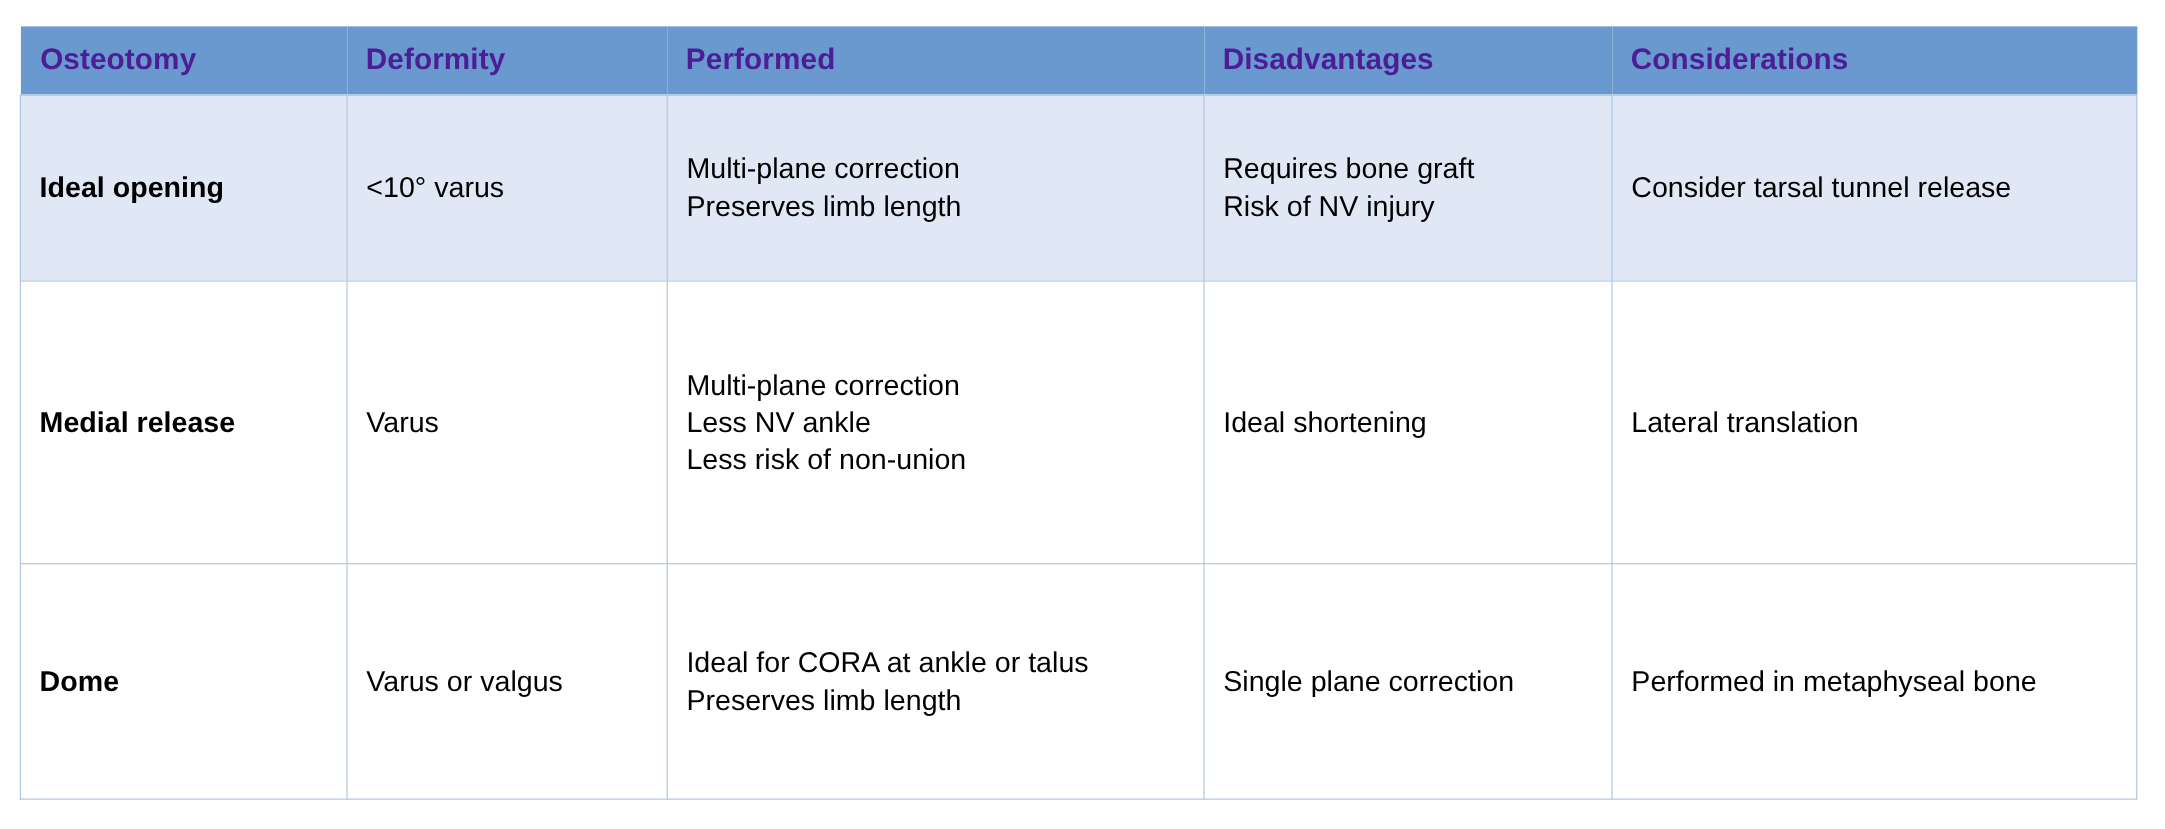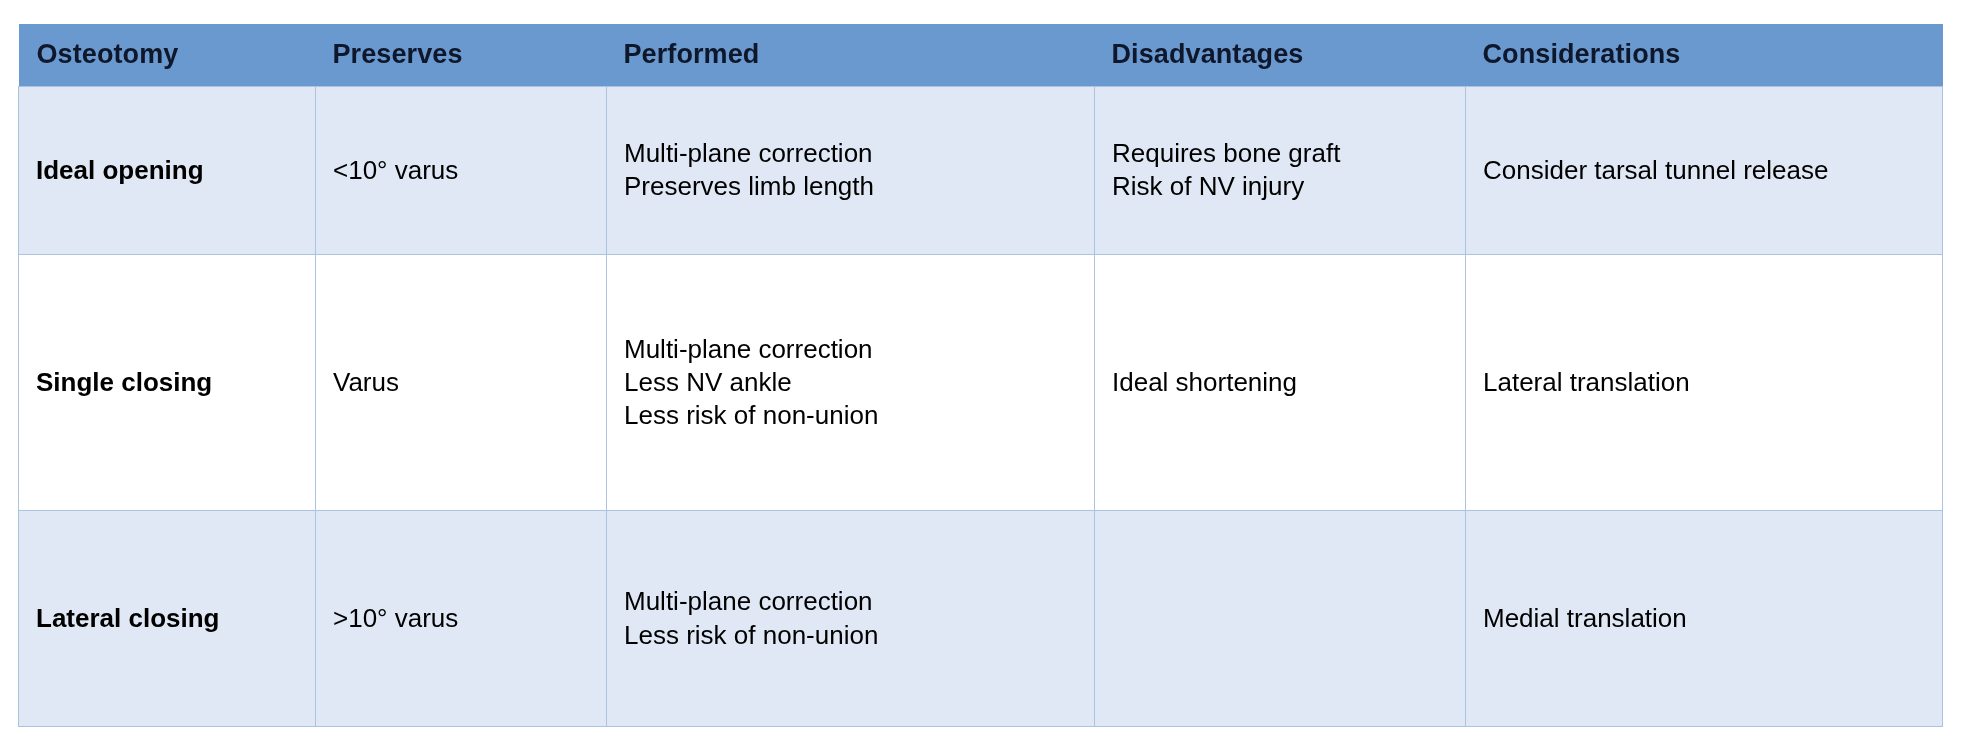--- a/index.html
+++ b/index.html
@@ -36,21 +36,21 @@
     background: #ffffff;
   }
   table.osteotomy-table col.c0 { width: 297px; }
   table.osteotomy-table col.c1 { width: 291px; }
   table.osteotomy-table col.c2 { width: 488px; }
   table.osteotomy-table col.c3 { width: 371px; }
   table.osteotomy-table col.c4 { width: 477px; }
 
   thead th {
     background: #6A99D0;
-    color: #0f172a;
+    color: #4c1d95;
     font-size: 27px;
     font-weight: bold;
     text-align: left;
     vertical-align: middle;
     padding: 0 0 0 17px;
     height: 62px;
     border: none;
     letter-spacing: 0.1px;
   }
   thead th.first-head { padding-left: 18px; }
@@ -90,21 +90,21 @@
       <colgroup>
         <col class="c0">
           <col class="c1">
           <col class="c2">
           <col class="c3">
           <col class="c4">
       </colgroup>
       <thead>
         <tr>
           <th class="first-head">Osteotomy</th>
-          <th>Preserves</th>
+          <th>Deformity</th>
           <th>Performed</th>
           <th>Disadvantages</th>
           <th>Considerations</th>
         </tr>
       </thead>
       <tbody id="table-body">
           <tr class="band r0">
             <td class="col-name">Ideal opening</td>
             <td>&lt;10° varus</td>
             <td>
@@ -113,42 +113,44 @@
             </td>
             <td>
               <span class="cell-line">Requires bone graft</span>
               <span class="cell-line">Risk of NV injury</span>
             </td>
             <td>
               <span class="cell-line">Consider tarsal tunnel release</span>
             </td>
           </tr>
           <tr class="plain r1">
-            <td class="col-name">Single closing</td>
+            <td class="col-name">Medial release</td>
             <td>Varus</td>
             <td>
               <span class="cell-line">Multi-plane correction</span>
               <span class="cell-line">Less NV ankle</span>
               <span class="cell-line">Less risk of non-union</span>
             </td>
             <td>
               <span class="cell-line">Ideal shortening</span>
             </td>
             <td>
               <span class="cell-line">Lateral translation</span>
             </td>
           </tr>
-          <tr class="band r2">
-            <td class="col-name">Lateral closing</td>
-            <td>&gt;10° varus</td>
+          <tr class="plain r3">
+            <td class="col-name">Dome</td>
+            <td>Varus or valgus</td>
             <td>
-              <span class="cell-line">Multi-plane correction</span>
-              <span class="cell-line">Less risk of non-union</span>
+              <span class="cell-line">Ideal for CORA at ankle or talus</span>
+              <span class="cell-line">Preserves limb length</span>
             </td>
-            <td class="empty-cell"></td>
             <td>
-              <span class="cell-line">Medial translation</span>
+              <span class="cell-line">Single plane correction</span>
+            </td>
+            <td>
+              <span class="cell-line">Performed in metaphyseal bone</span>
             </td>
           </tr>
         </tbody>
     </table>
   </div>
 </div>
 
 </body></html>

